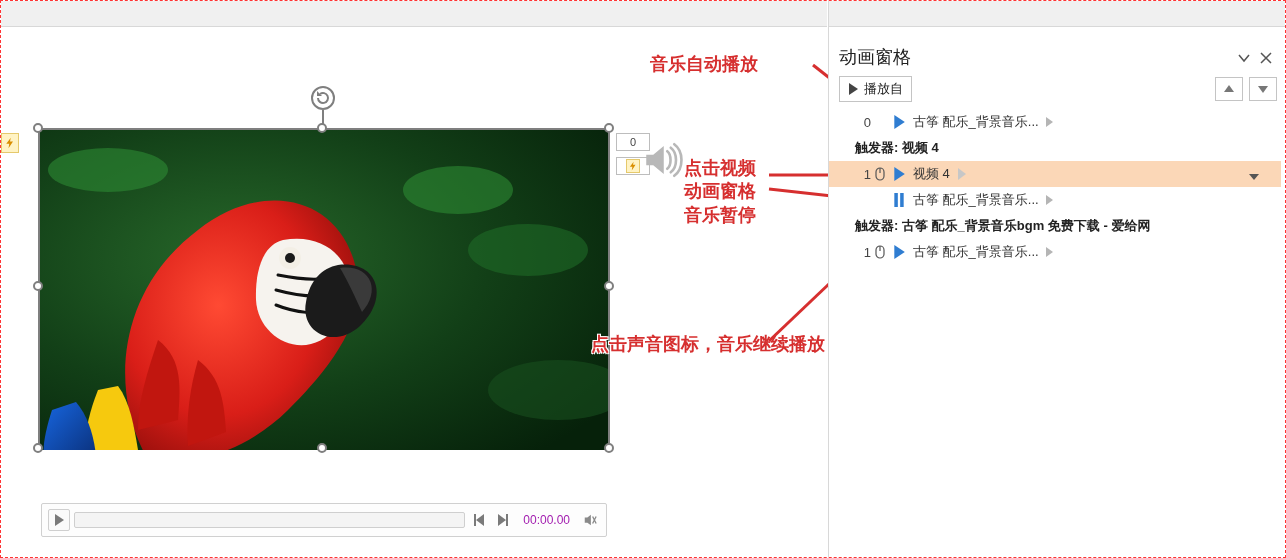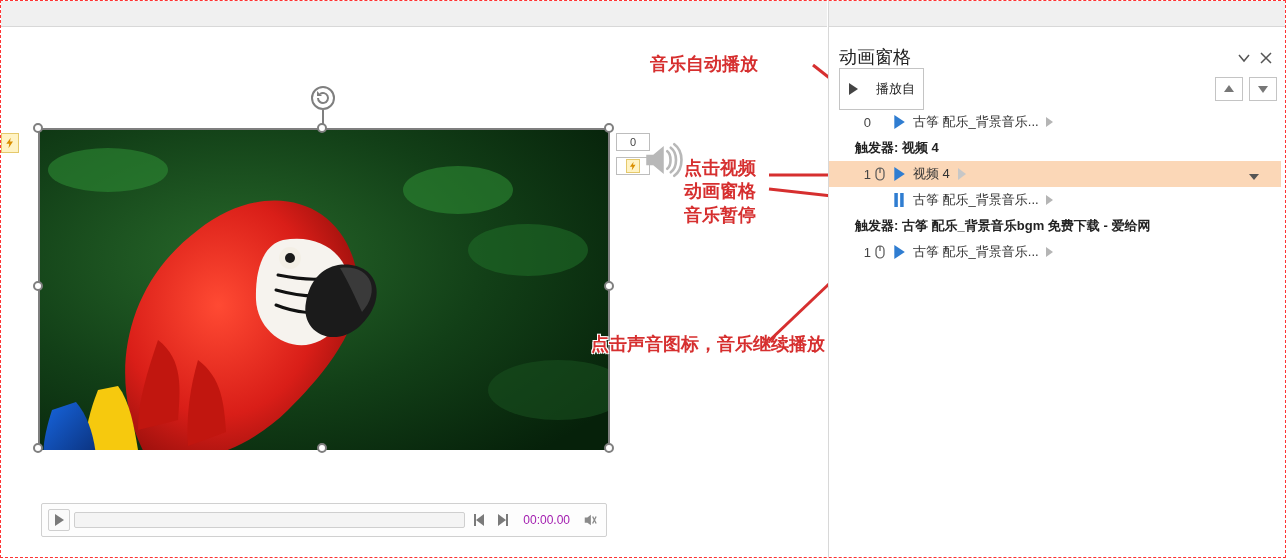--- a/index.html
+++ b/index.html
@@ -29,21 +29,21 @@
   .side-lab .y{width:14px;height:14px;margin-right:0;background:#fff3c4;border:1px solid #e5c96c;display:flex;align-items:center;justify-content:center}
   .anno{position:absolute;color:#d62f2f;font-size:18px;font-weight:600;text-shadow:1px 1px 0 #fff,-1px -1px 0 #fff,1px -1px 0 #fff,-1px 1px 0 #fff;white-space:nowrap;line-height:1.3}
   .arrow{position:absolute;pointer-events:none}
   
   .pane{position:absolute;left:827px;top:0;width:459px;height:558px;background:#fff;border-left:1px solid #d8d8d8}
   .pane-top{height:26px;background:#f0f0f0;border-bottom:1px solid #d8d8d8}
   .pane-head{display:flex;align-items:flex-end;height:42px;padding:0 10px}
   .pane-title{font-size:18px;flex:1;color:#222}
   .pane-head .hbtn{width:22px;height:22px;display:flex;align-items:center;justify-content:center;cursor:pointer;color:#555}
   .toolbar{display:flex;align-items:center;height:40px;padding:0 10px}
-  .play-from{height:42px;border:1px solid #c4c4c4;background:#fff;display:flex;align-items:center;padding:0 8px;cursor:pointer;gap:18px;font-size:13px;color:#222}
+  .play-from{height:26px;border:1px solid #c4c4c4;background:#fff;display:flex;align-items:center;padding:0 8px;cursor:pointer;gap:6px;font-size:13px;color:#222}
   .play-from svg{width:10px;height:12px;color:#444}
   .spacer{flex:1}
   .ord{width:28px;height:24px;border:1px solid #c4c4c4;background:#fff;display:flex;align-items:center;justify-content:center;cursor:pointer;color:#666}
   .ord+.ord{margin-left:6px}
   .list{padding:0 6px 0 0}
   .row{display:flex;align-items:center;height:26px;padding-left:26px;position:relative}
   .row .num{width:16px;text-align:right;color:#444;font-size:13px}
   .row .mouse{width:18px;display:flex;align-items:center;justify-content:center;color:#666}
   .row .kind{width:20px;display:flex;align-items:center;justify-content:center}
   .row .kind.play svg{color:#2f7dd1;width:12px;height:14px}

